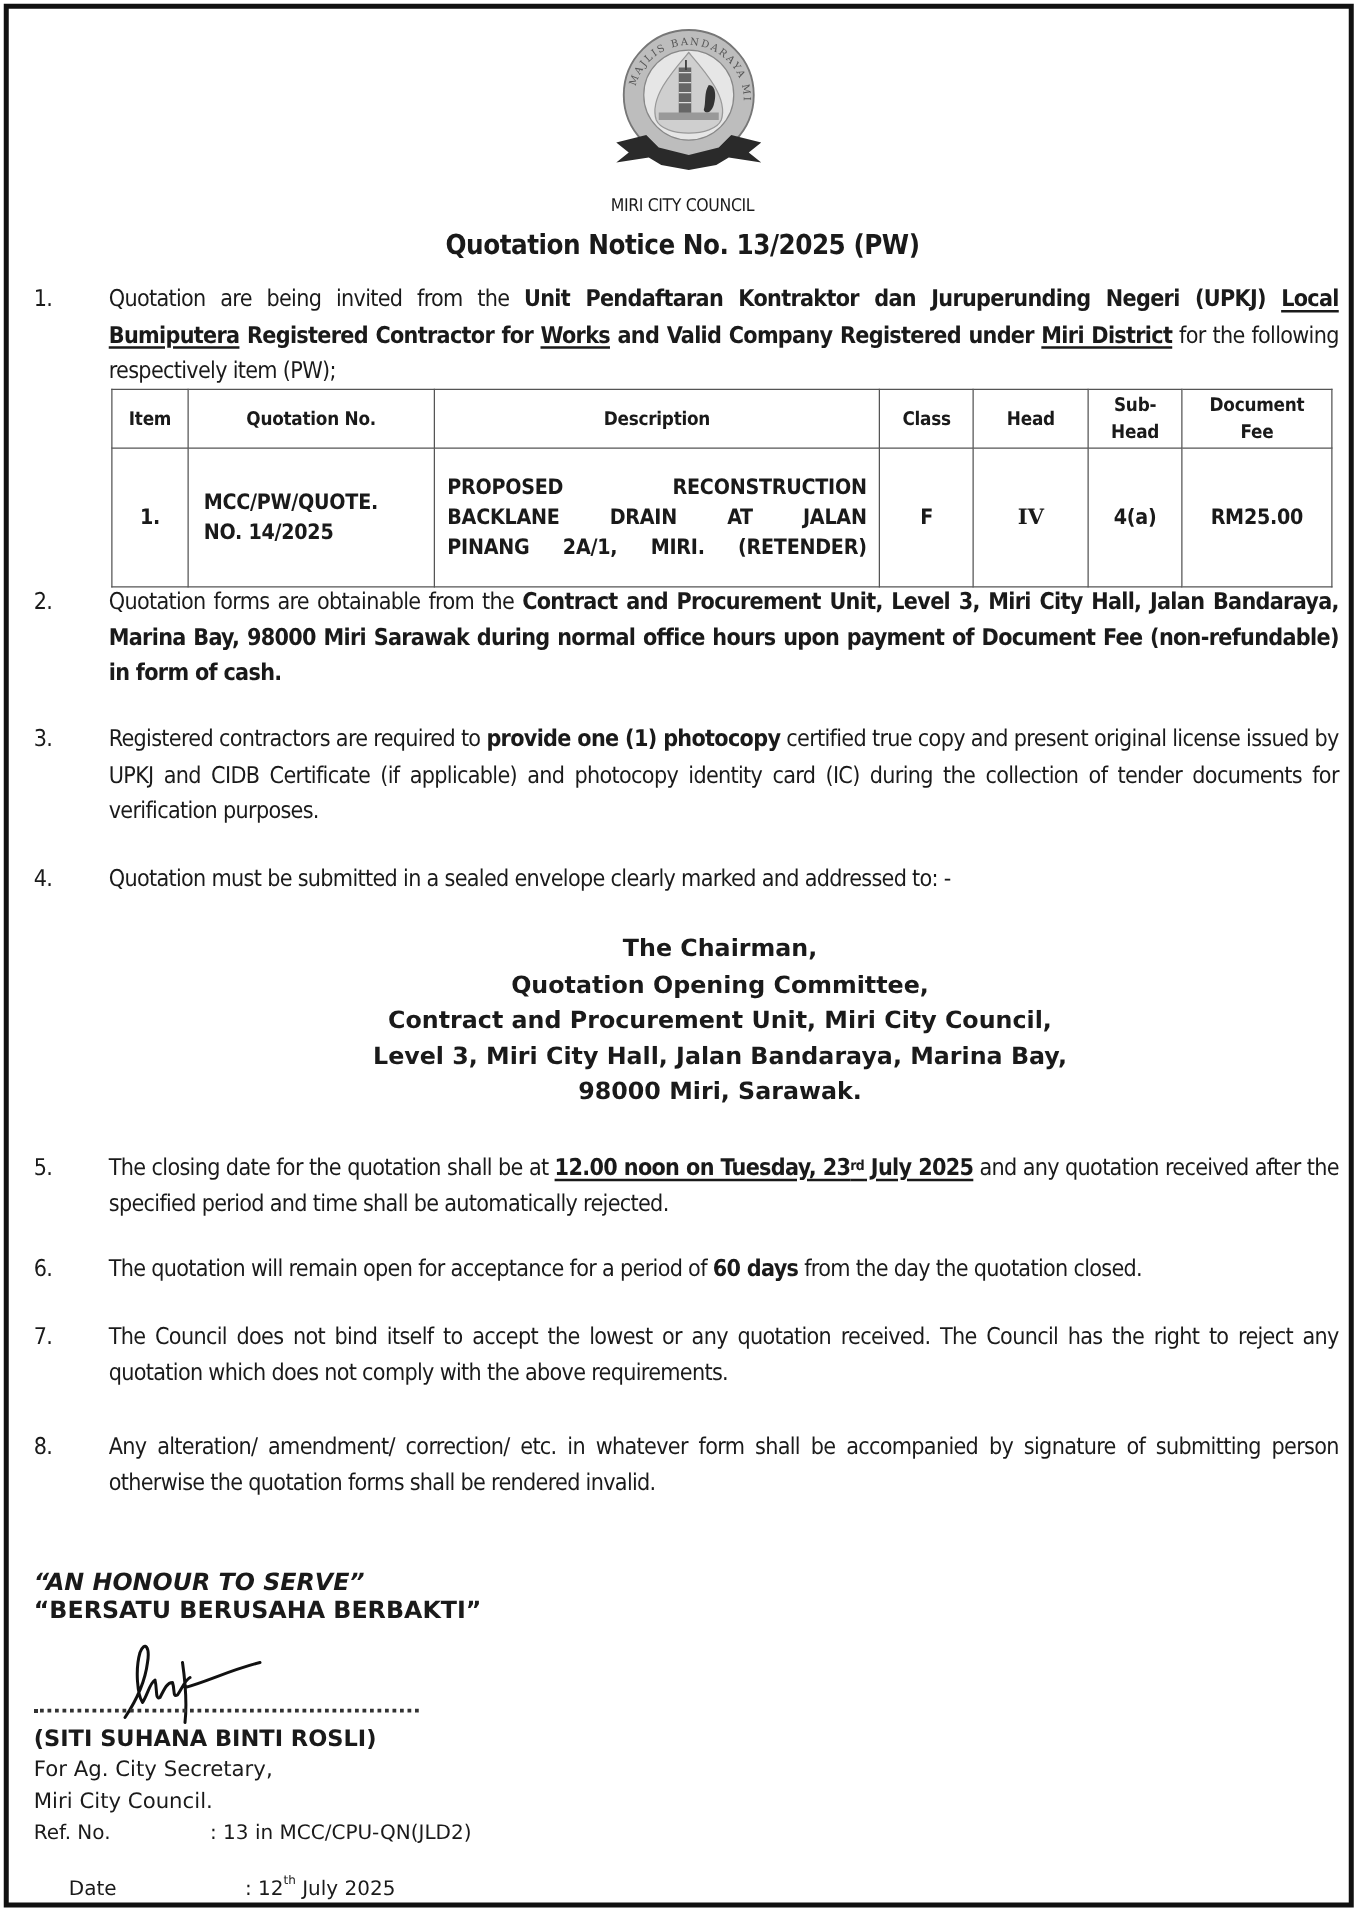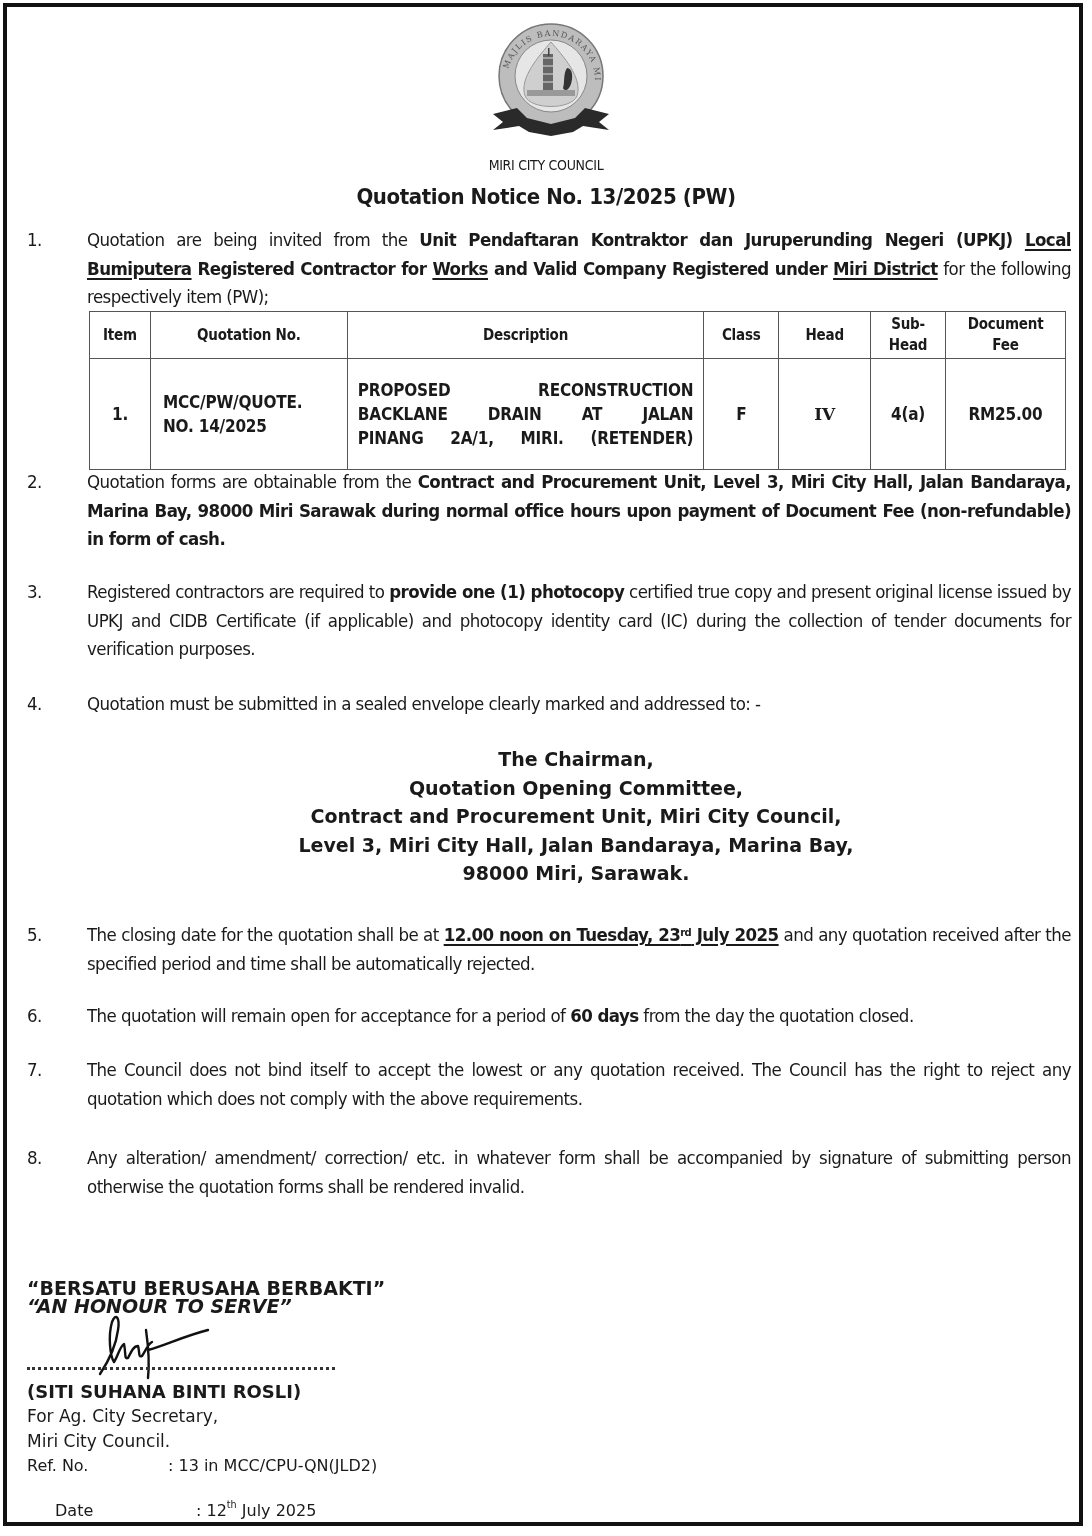--- a/index.html
+++ b/index.html
@@ -20,21 +20,21 @@
   table.q { position:absolute; left:89px; top:311px; width:977px; border-collapse:collapse;
             font-size:16px; letter-spacing:-0.2px; }
   table.q th, table.q td { border:1.5px solid #555; text-align:center; vertical-align:middle; padding:0 6px; }
   table.q th { height:46px; font-weight:bold; font-size:15px; line-height:21px; }
   table.q td { height:78px; font-weight:bold; font-size:17px; line-height:24px; }
   table.q td.desc { text-align:justify; text-align-last:justify; padding:16px 10px; }
   table.q td.qno { text-align:left; padding-left:12px; }
   .addr { position:absolute; left:0; width:1092px; top:745px; text-align:center; font-weight:bold;
           font-size:19px; line-height:28.5px; font-family:"DejaVu Sans", sans-serif;padding-left:30px; }
   .motto1 { position:absolute; left:27px; top:1231px; font-weight:bold; font-size:19px; font-family:"DejaVu Sans", sans-serif;margin-top:46px; }
-  .motto2 { position:absolute; left:27px; top:1255px; font-weight:bold; font-style:italic; font-size:19px; font-family:"DejaVu Sans", sans-serif;margin-top:40px; }
+  .motto2 { position:absolute; left:27px; top:1255px; font-weight:bold; font-style:italic; font-size:19px; font-family:"DejaVu Sans", sans-serif; }
   .sig { position:absolute; left:60px; top:1300px; width:180px; height:80px; }
   .dots { position:absolute; left:27px; top:1367px; width:308px; border-bottom:3px dotted #333; }
   .signame { position:absolute; left:27px; top:1381px; font-weight:bold; font-size:18px; font-family:"DejaVu Sans", sans-serif; }
   .sigline { position:absolute; left:27px; font-size:17px; font-family:"DejaVu Sans", sans-serif; }
   .ref { position:absolute; left:27px; font-size:16px; font-family:"DejaVu Sans", sans-serif; }
   .ref .v { position:absolute; left:141px; white-space:nowrap; }
   sup { font-size:60%; vertical-align:top; position:relative; top:-2px; }
 </style>
 </head>
 <body>

